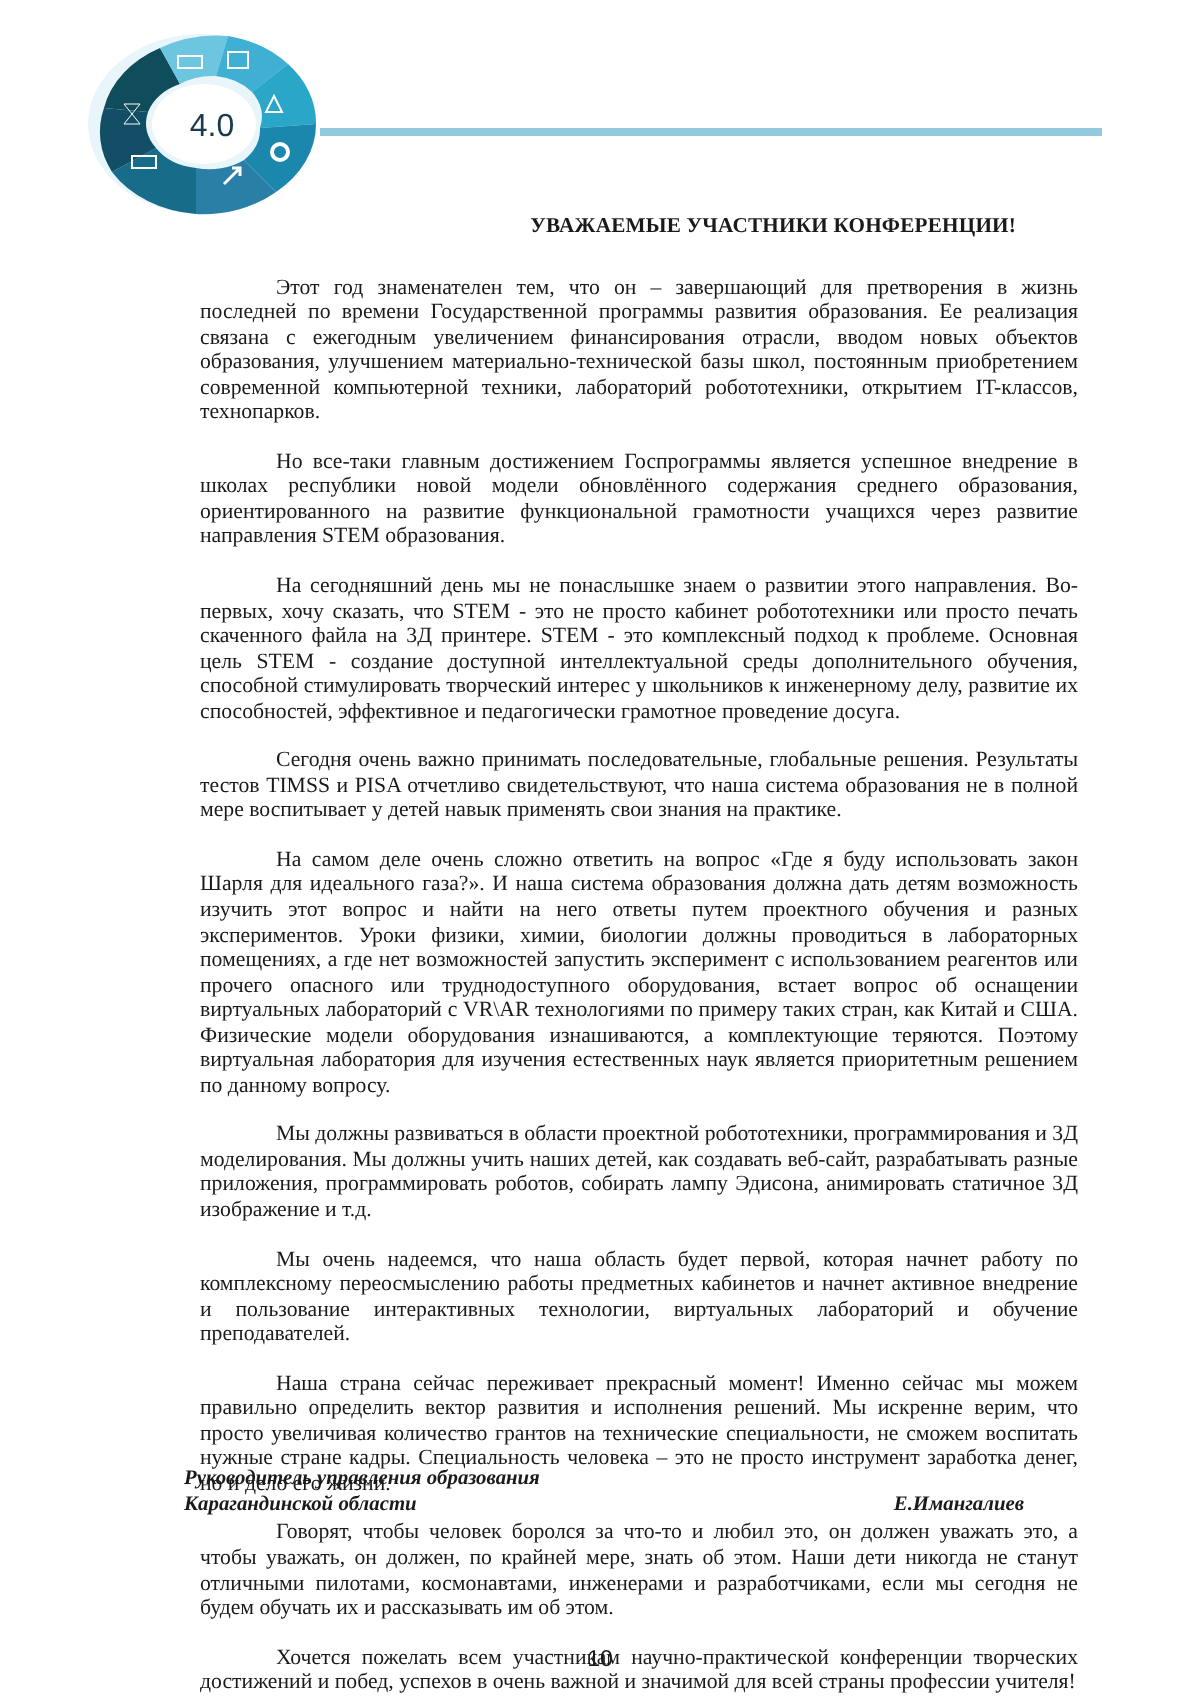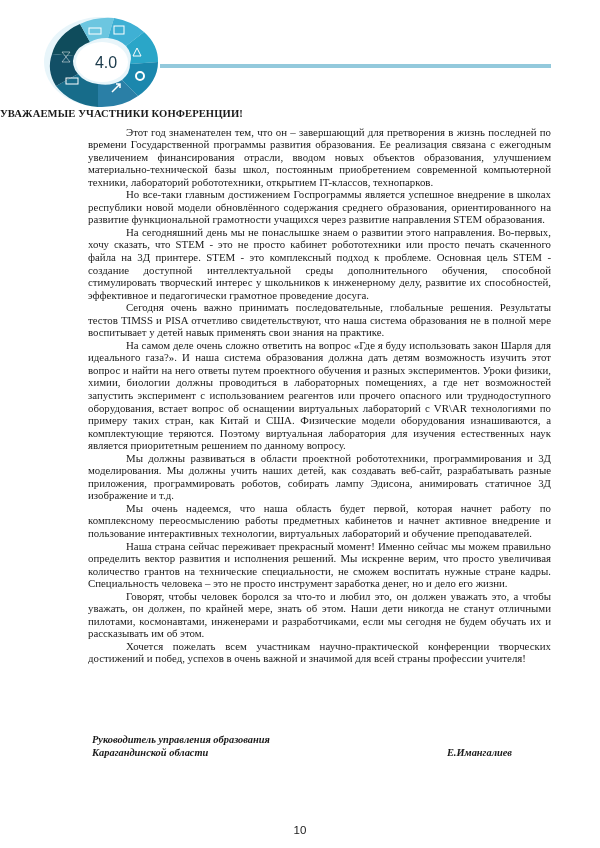--- a/index.html
+++ b/index.html
@@ -1,24 +1,24 @@
 <!DOCTYPE html>
 <html><head>
 <meta charset="utf-8">
 <style>
   html, body { margin: 0; padding: 0; background: #ffffff; }
   body { width: 600px; height: 848px; position: relative; overflow: hidden;
          font-family: "Liberation Serif", "DejaVu Serif", serif; color: #1a1a1a; }
   .logo { position: absolute; left: 42px; top: 14px; width: 118px; height: 96px; }
   .header-line { position: absolute; left: 160px; top: 64px; width: 391px; height: 4px; background: #93c9dc; }
-  .title { position: absolute; left: 0; width: 508px; top: 108px; text-align: left;
+  .title { position: absolute; left: 0; width: 508px; top: 108px; text-align: right;
            font-weight: bold; font-size: 10.6px; letter-spacing: 0.1px; }
   .body-text { position: absolute; left: 88px; top: 125.5px; width: 463px; font-size: 10.85px;
                line-height: 12.55px; text-align: justify; }
-  .body-text p { margin: 0; text-indent: 38px; }
+  .body-text p { margin: 12px; text-indent: 38px; }
   .signature { position: absolute; left: 92px; top: 734px; width: 420px; font-weight: bold; font-size: 10.4px; line-height: 12.5px; font-style: italic; }
   .sig-name { position: absolute; right: 0; top: 12.5px; margin-left: 13px; }
   .page-number { position: absolute; left: 0; width: 600px; top: 824px; text-align: center;
                  font-family: "Liberation Sans", "DejaVu Sans", sans-serif; font-size: 11.5px; }
 </style>
 </head>
 <body>
 
 <div class="logo">
   <svg width="118" height="96" viewBox="0 0 118 96">

